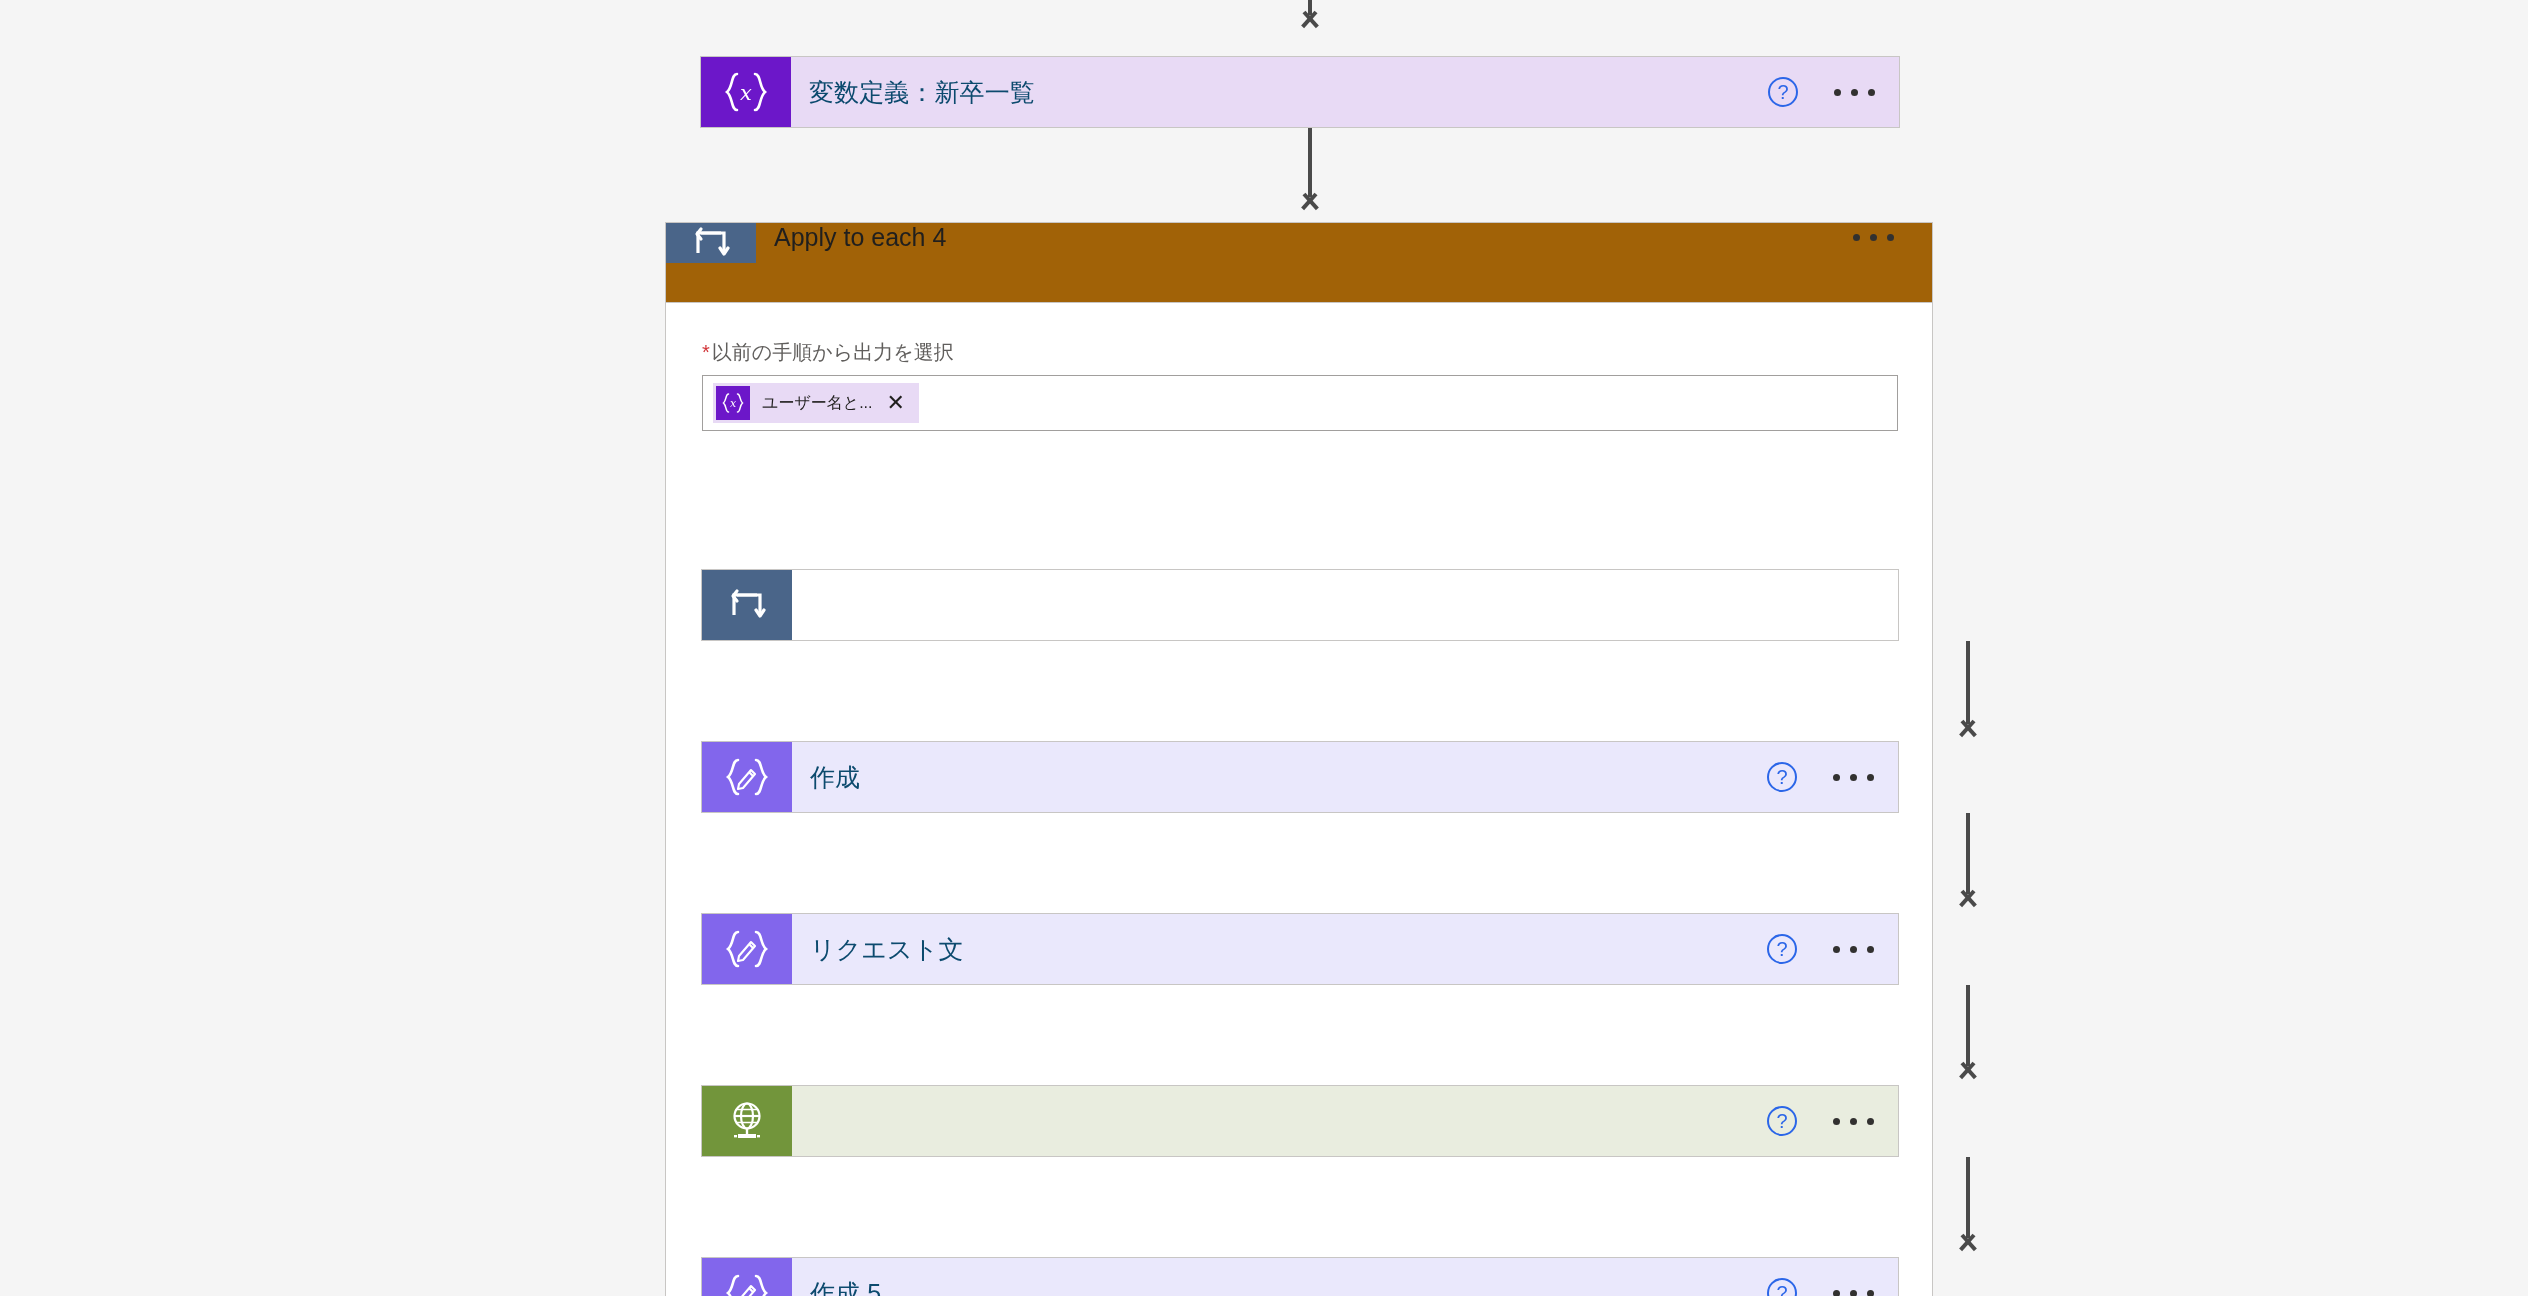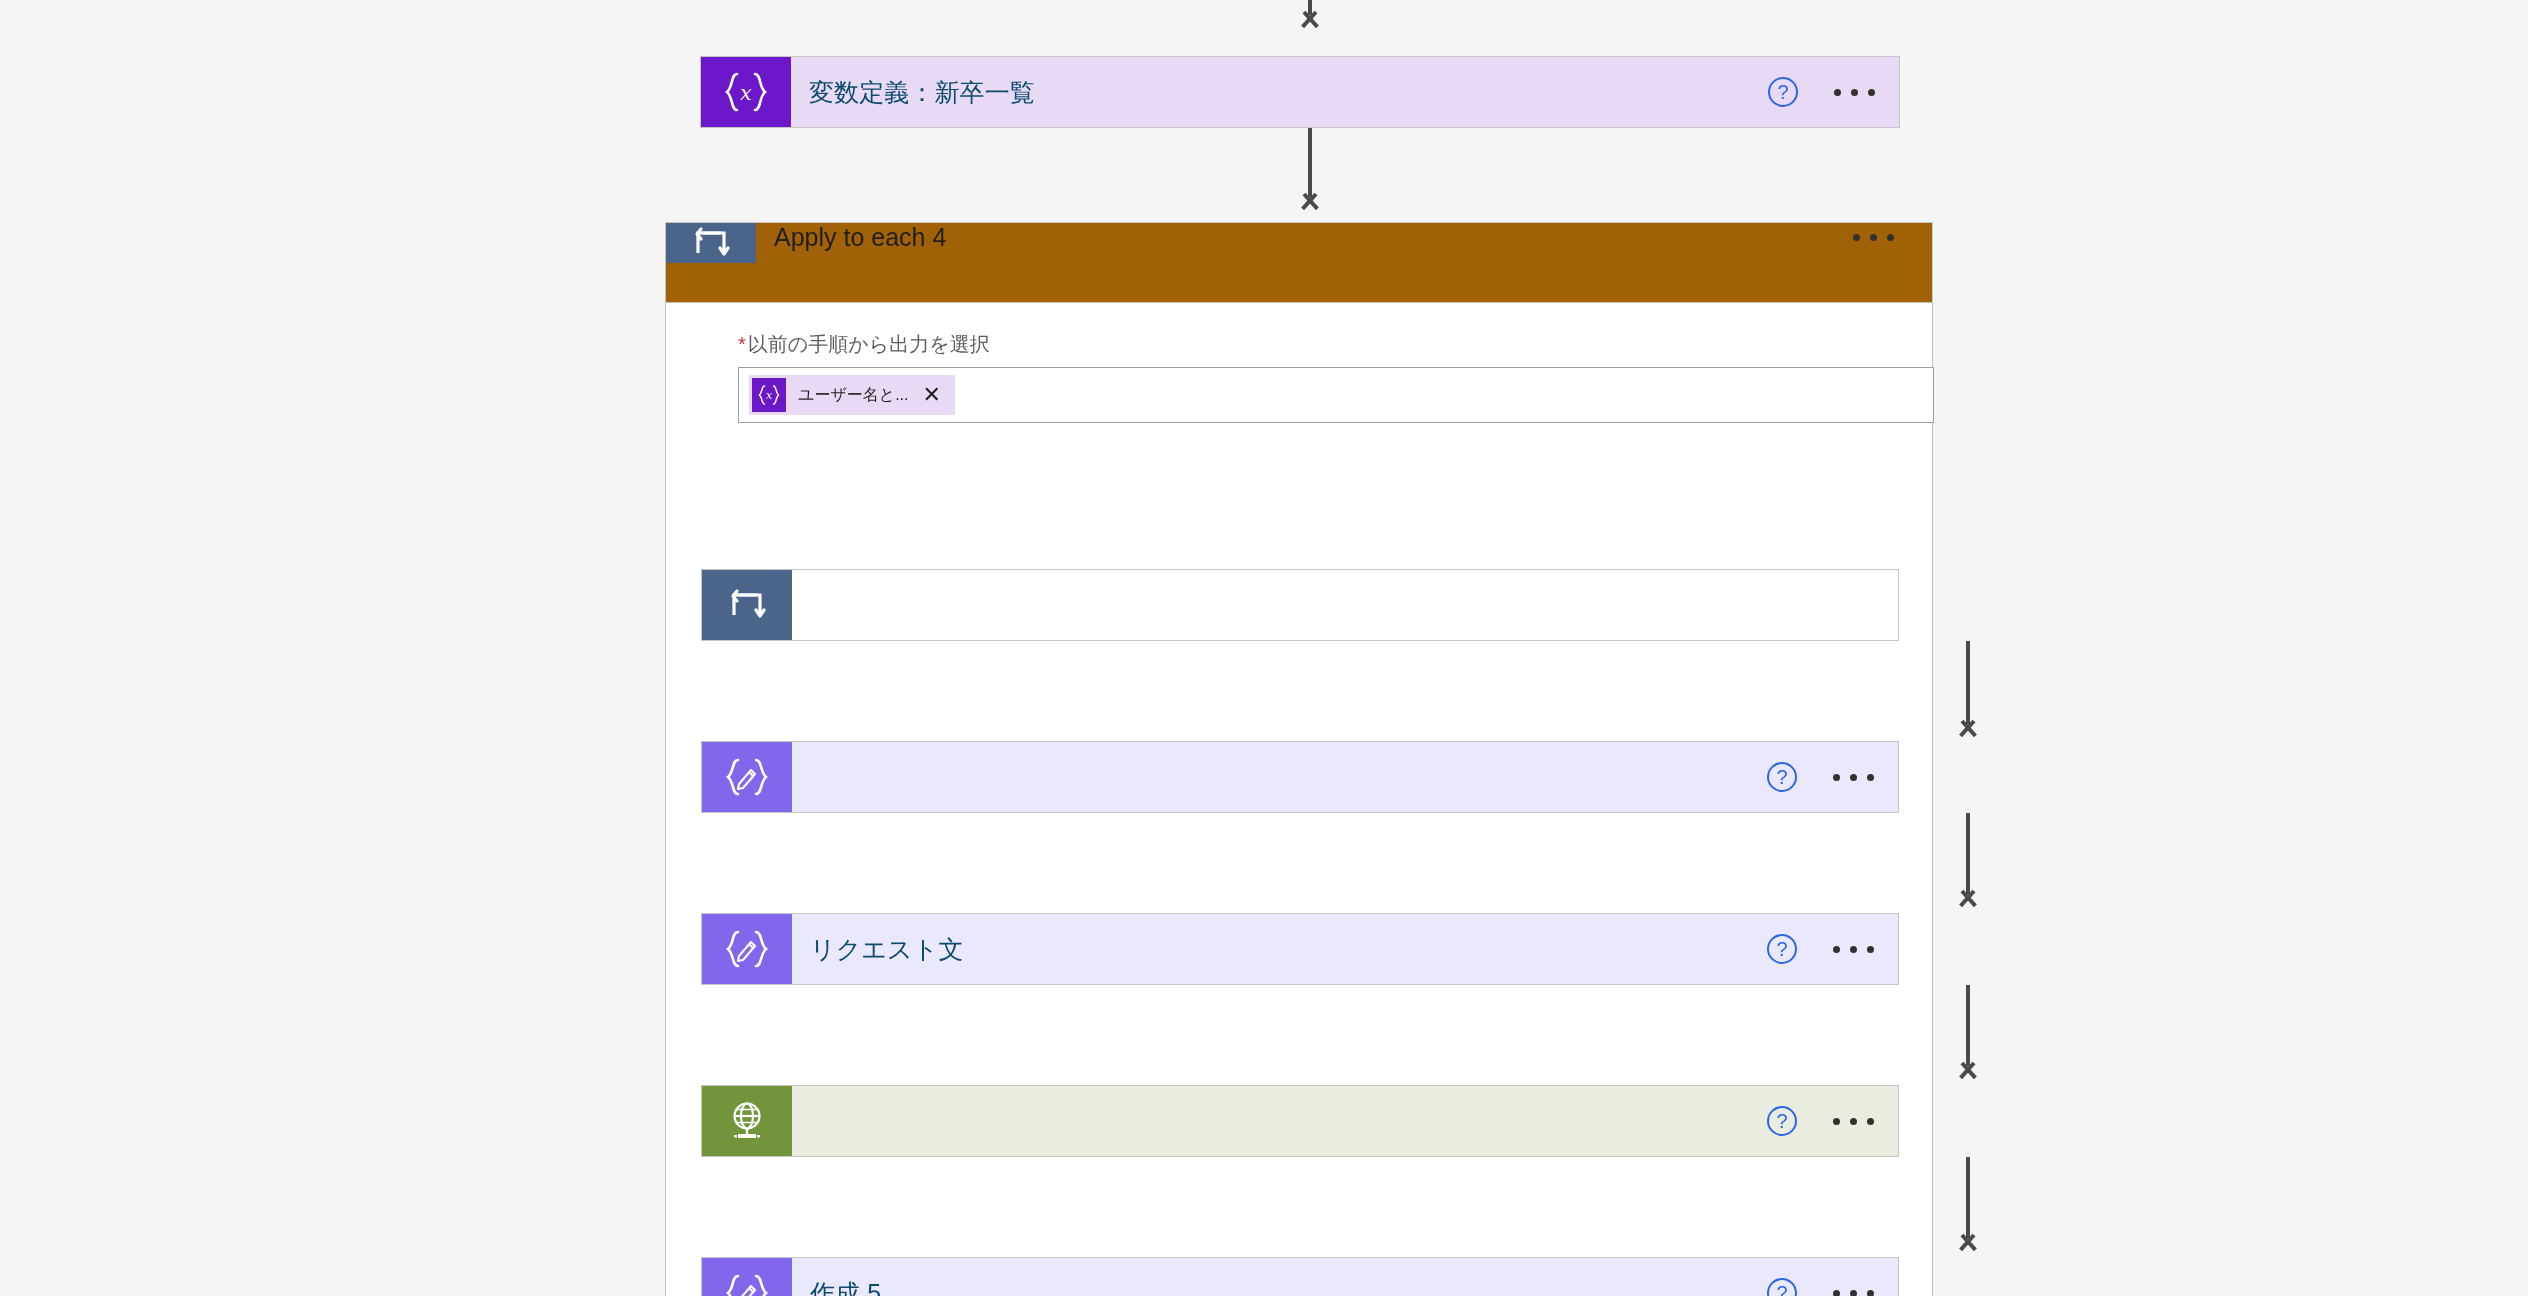--- a/index.html
+++ b/index.html
@@ -256,21 +256,21 @@
             <i></i>
             <i></i>
             <i></i>
           </span>
         </span>
       </div>
     </div>
 
     <div class="scope-content">
 
-      <div style="position:absolute; left:36px; top:28px; width:1196px;margin-left:36px;">
+      <div style="position:absolute; left:36px; top:36px; width:1196px;">
         <div class="field-label">
           <span class="req">*</span><span>以前の手順から出力を選択</span>
         </div>
         <div class="token-input" style="margin-top:9px; height:56px;">
           <span class="token">
             <span class="token-icon">
               <svg width="24" height="22" viewBox="0 0 48 42" aria-hidden="true">
                 <path d="M15 3 C9 3, 11 16, 5 21 C11 26, 9 39, 15 39" fill="none" stroke="#fff" stroke-width="3" stroke-linecap="round"></path>
                 <path d="M33 3 C39 3, 37 16, 43 21 C37 26, 39 39, 33 39" fill="none" stroke="#fff" stroke-width="3" stroke-linecap="round"></path>
                 <text x="24" y="29" font-family="DejaVu Serif, serif" font-size="22" font-style="italic" fill="#fff" text-anchor="middle">x</text>
@@ -301,20 +301,21 @@
       <div class="card v-compose" style="left:35px; top:438px; width:1198px; height:72px;">
         <div class="icon-box">
           <svg width="48" height="42" viewBox="0 0 48 42" aria-hidden="true">
             <path d="M15 4 C9 4, 11 16, 5 21 C11 26, 9 38, 15 38" fill="none" stroke="#fff" stroke-width="2.6" stroke-linecap="round"></path>
             <path d="M33 4 C39 4, 37 16, 43 21 C37 26, 39 38, 33 38" fill="none" stroke="#fff" stroke-width="2.6" stroke-linecap="round"></path>
             <path d="M16 28 L28 14 L32 18 L20 32 L15 33 Z" fill="none" stroke="#fff" stroke-width="2.1" stroke-linejoin="round"></path>
             <path d="M26 16 L30 20" fill="none" stroke="#fff" stroke-width="2.1"></path>
           </svg>
         </div>
         <div class="card-body">
+          <span class="card-title">作成</span>
           <span class="card-actions">
             <span class="help-icon">?</span>
             <span class="kebab">
               <i></i>
               <i></i>
               <i></i>
             </span>
           </span>
         </div>
       </div>

